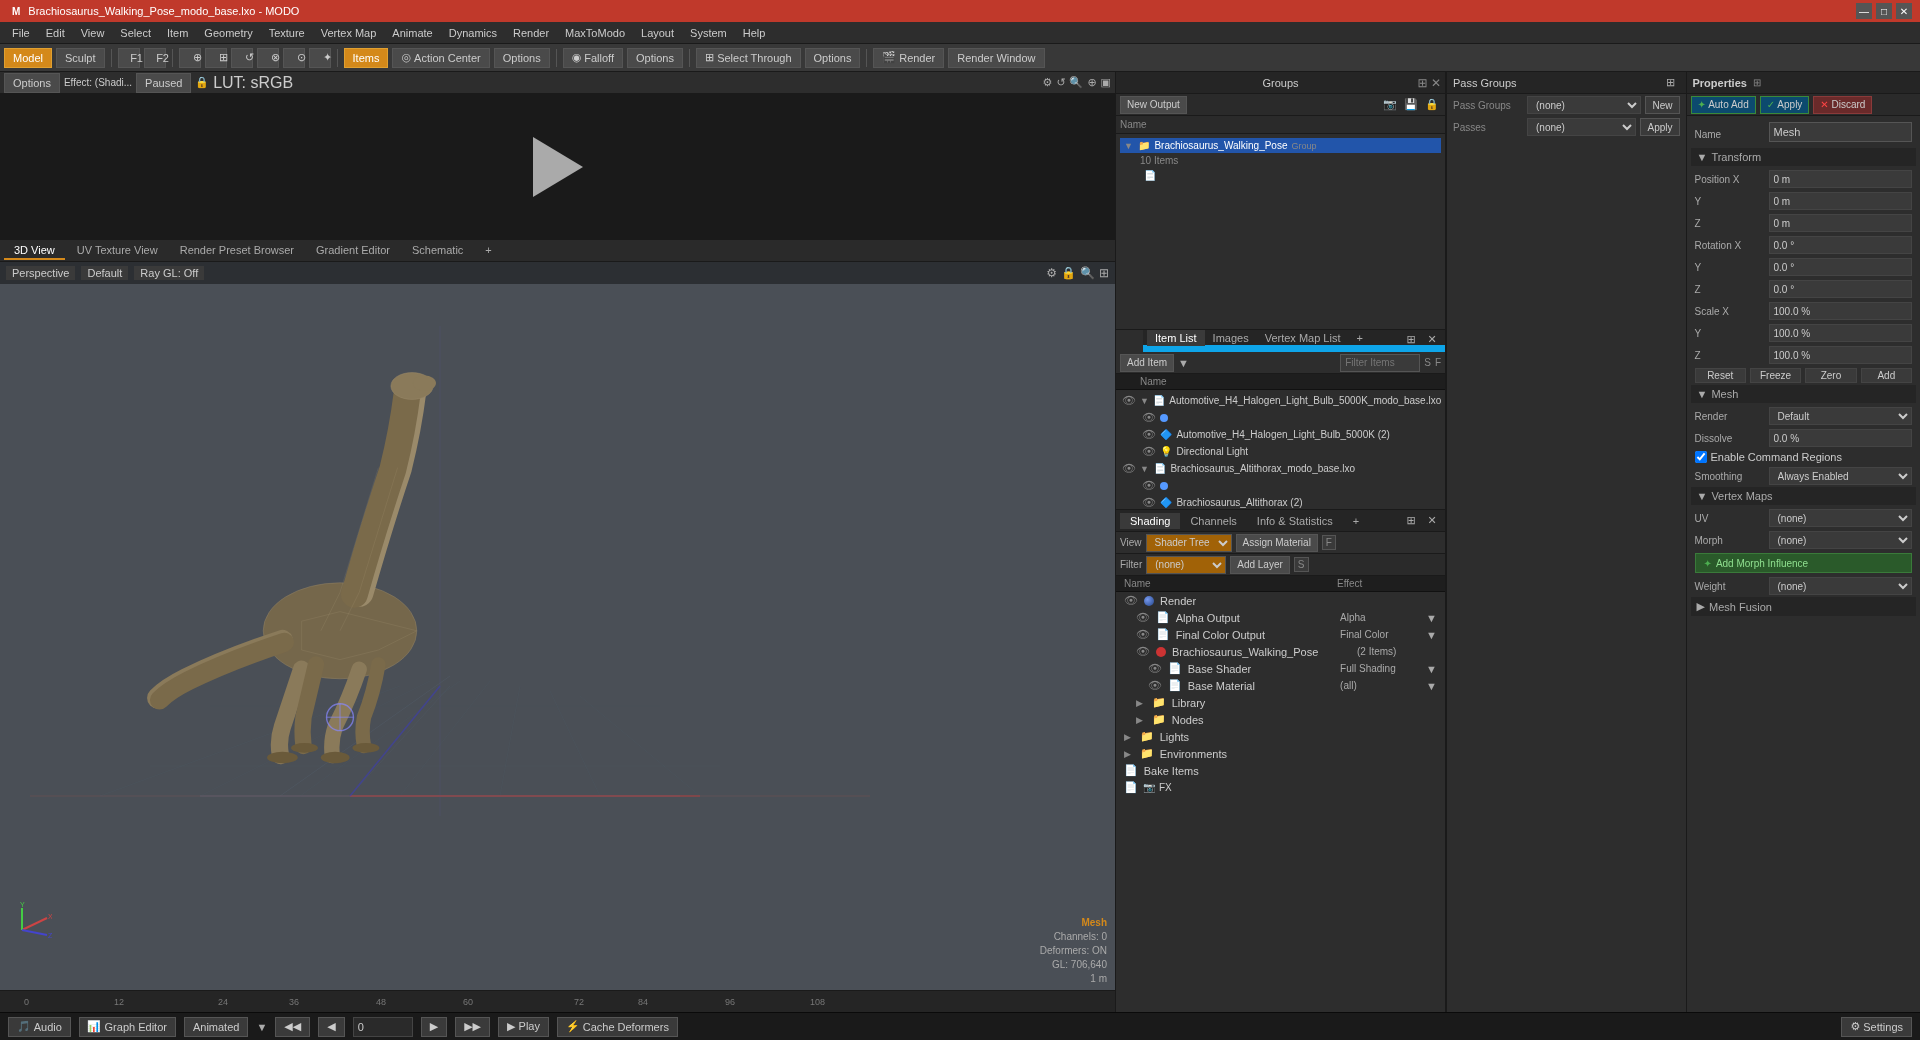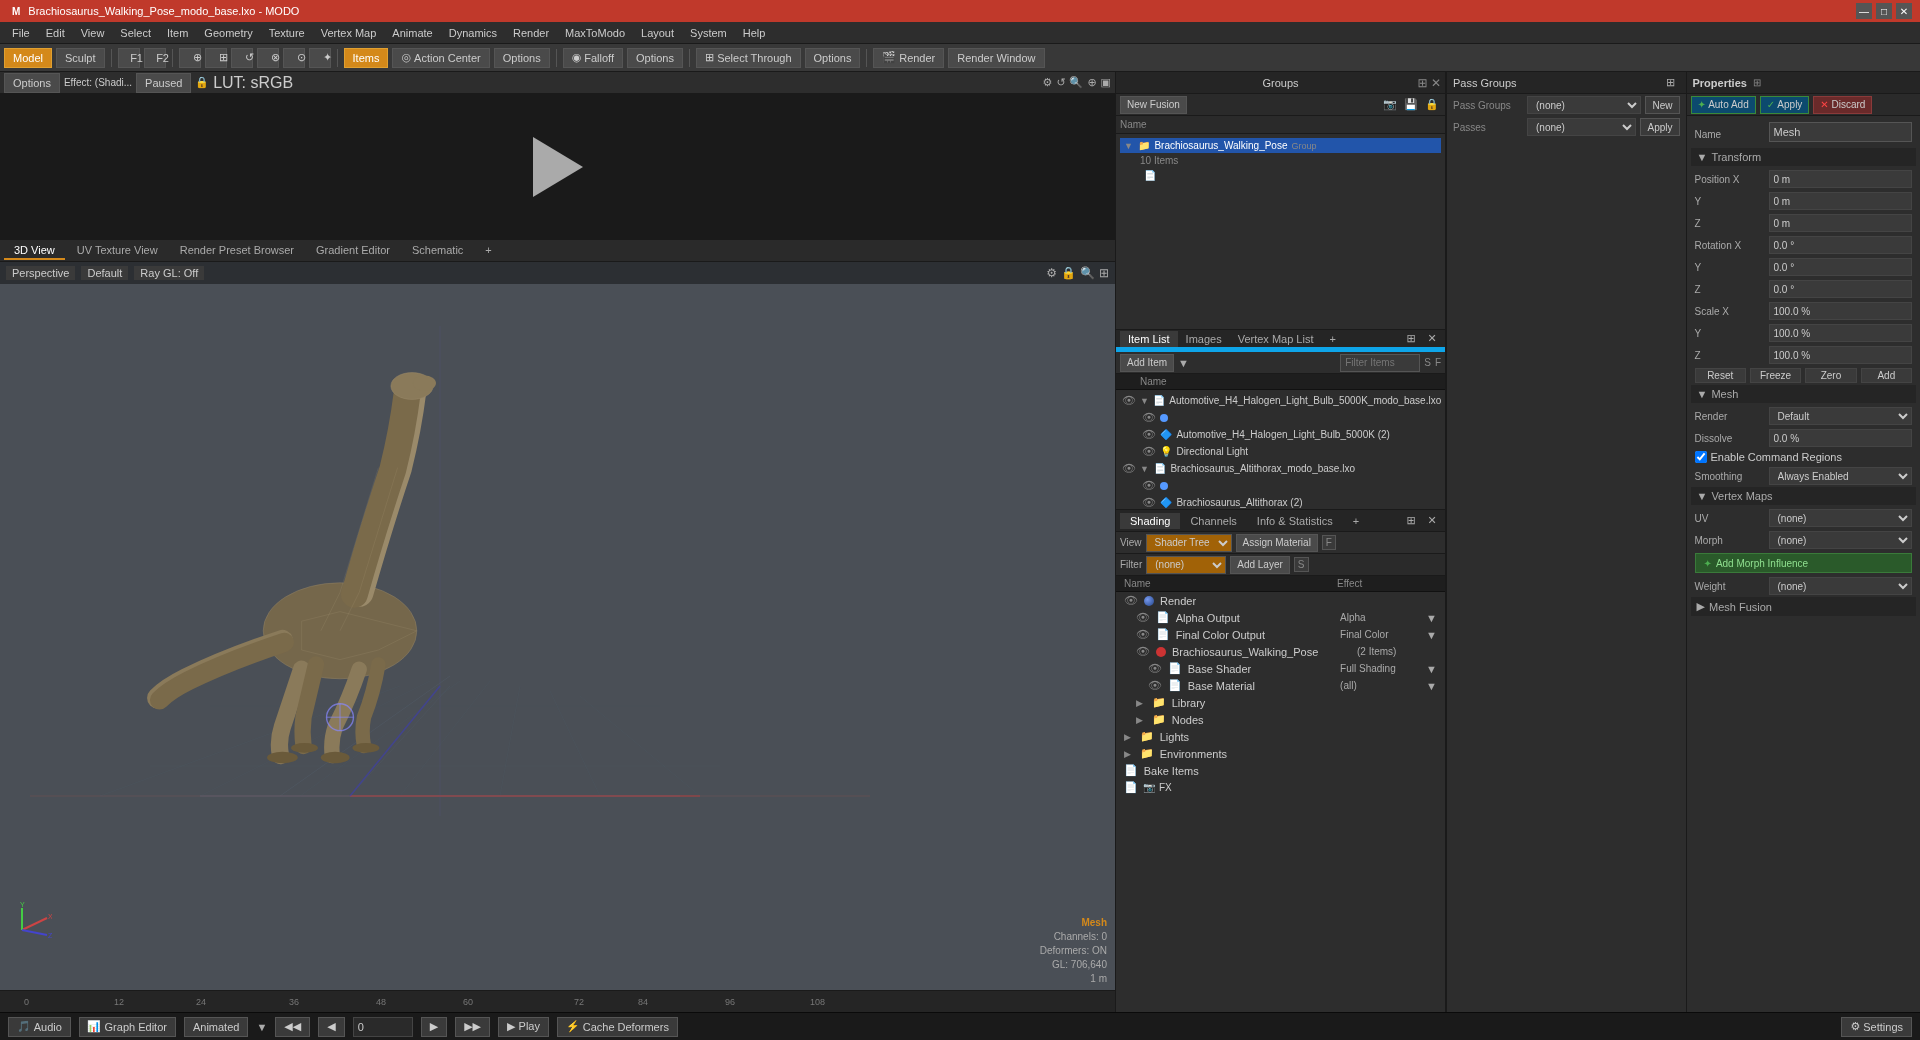--- a/index.html
+++ b/index.html
@@ -240,23 +240,24 @@
       flex: 1;
       display: flex;
       flex-direction: column;
       border-bottom: 1px solid #1a1a1a;
       max-height: 180px;
     }
     #itemlist-tabs {
       background: #252525;
       height: 22px;
       display: flex;
-      align-items: center;
+      align-items: flex-start;
       padding: 0 4px;
-      border-bottom: 5px solid #0ea5e9;
+      border-bottom: 7px solid #0ea5e9;
+      margin-left: 27px;
     }
     .il-tab {
       padding: 2px 8px;
       font-size: 11px;
       color: #aaa;
       cursor: pointer;
     }
     .il-tab.active { color: #fff; background: #3a3a3a; }
     #itemlist-toolbar {
       background: #2d2d2d;
@@ -864,21 +865,21 @@
           <div style="color:#aaa;">1 m</div>
         </div>
       </div>
 
       <div id="timeline">
         <div id="timeline-ruler" style="position:relative;overflow:hidden;">
           <div style="position:relative;width:100%;height:100%;display:flex;align-items:center;">
 
             <span style="position:absolute;left:20px;" class="tick">0</span>
             <span style="position:absolute;left:110px;" class="tick">12</span>
-            <span style="position:absolute;left:192px;" class="tick">24</span>
+            <span style="position:absolute;left:214px;" class="tick">24</span>
             <span style="position:absolute;left:285px;" class="tick">36</span>
             <span style="position:absolute;left:372px;" class="tick">48</span>
             <span style="position:absolute;left:459px;" class="tick">60</span>
             <span style="position:absolute;left:570px;" class="tick">72</span>
             <span style="position:absolute;left:634px;" class="tick">84</span>
             <span style="position:absolute;left:721px;" class="tick">96</span>
             <span style="position:absolute;left:806px;" class="tick">108</span>
           </div>
         </div>
         <div id="timeline-controls">
@@ -893,21 +894,21 @@
     </div>
 
     <div id="right-column">
 
       <div id="groups-panel">
         <div id="groups-header">
           <span>Groups</span>
           <span class="panel-expand">⊞ ✕</span>
         </div>
         <div id="groups-toolbar">
-          <button class="il-btn">New Fusion</button>
+          <button class="il-btn">New Output</button>
           <span style="margin-left:auto;display:flex;gap:3px;">
             <button class="grp-icon-btn">📷</button>
             <button class="grp-icon-btn">💾</button>
             <button class="grp-icon-btn">🔒</button>
           </span>
         </div>
         <div style="background:#2a2a2a;height:18px;display:flex;align-items:center;padding:0 4px;border-bottom:1px solid #1a1a1a;">
           <span style="font-size:10px;color:#888;">Name</span>
         </div>
         <div id="groups-content">

